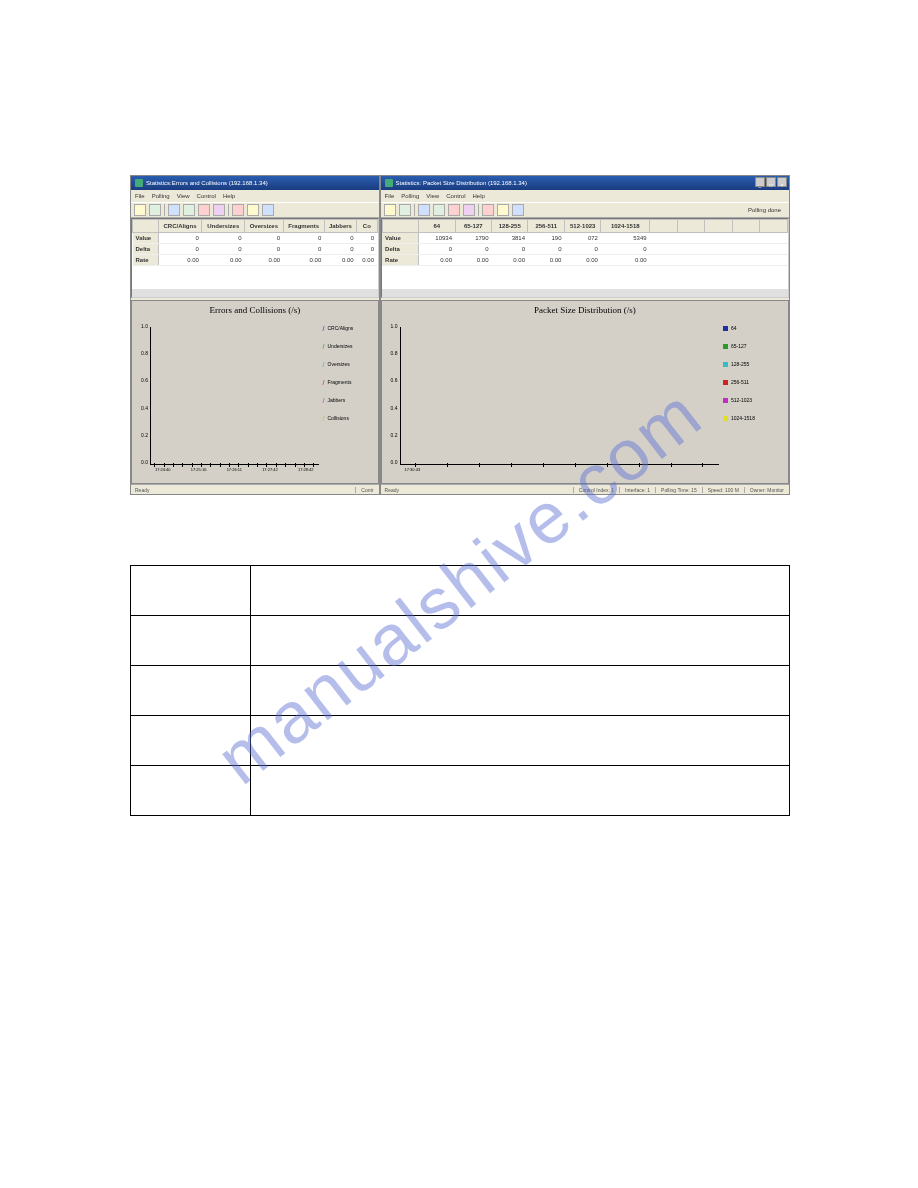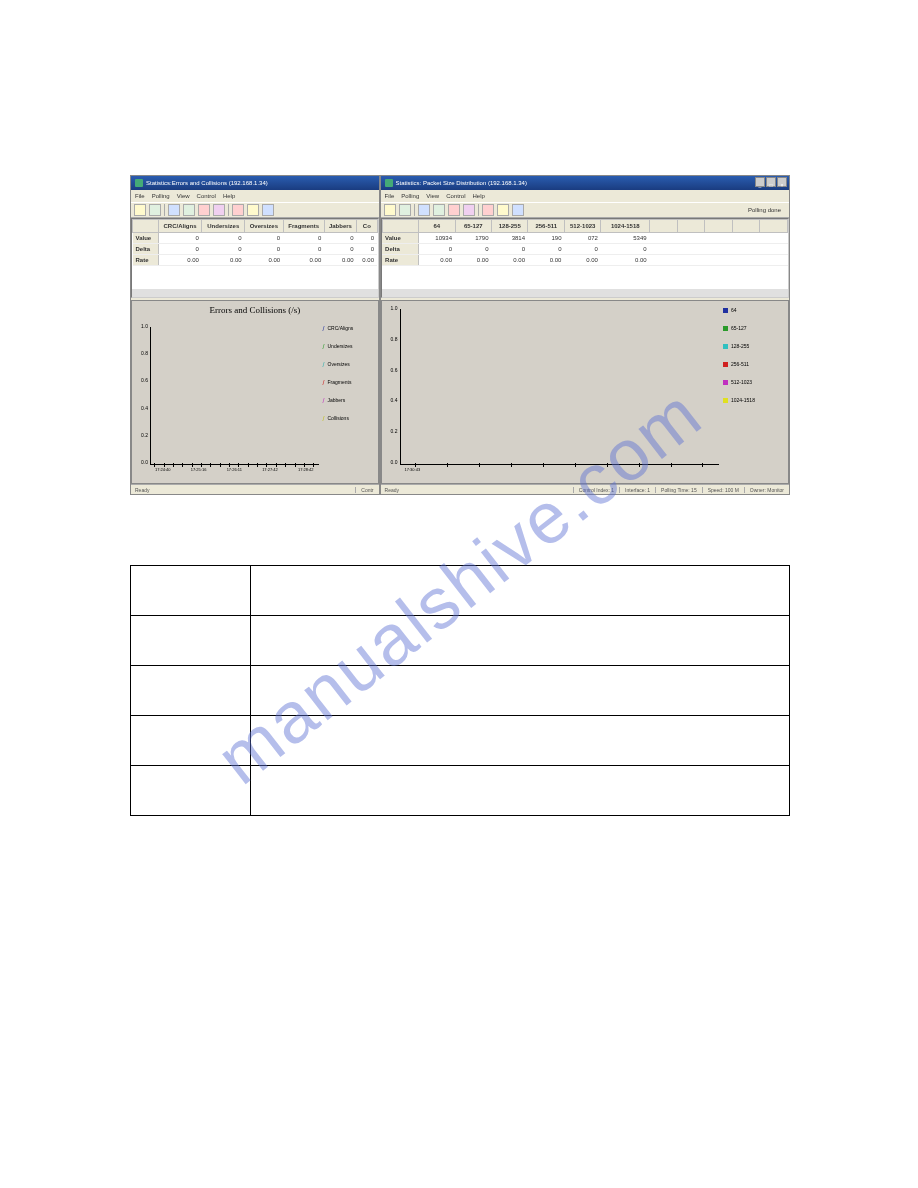--- a/index.html
+++ b/index.html
@@ -306,20 +306,21 @@
               <td></td>
               <td></td>
               <td></td>
               <td></td>
             </tr>
       </tbody>
         </table>
       <div class="scrollbit"></div>
     </div>
     <div class="chartpane">
+      <div class="ctitle">Packet Size Distribution (/s)</div>
       <div class="cbody">
         <div class="plot">
           <div class="axis-y">
             <span>1.0</span>
             <span>0.8</span>
             <span>0.6</span>
             <span>0.4</span>
             <span>0.2</span>
             <span>0.0</span>
           </div>

